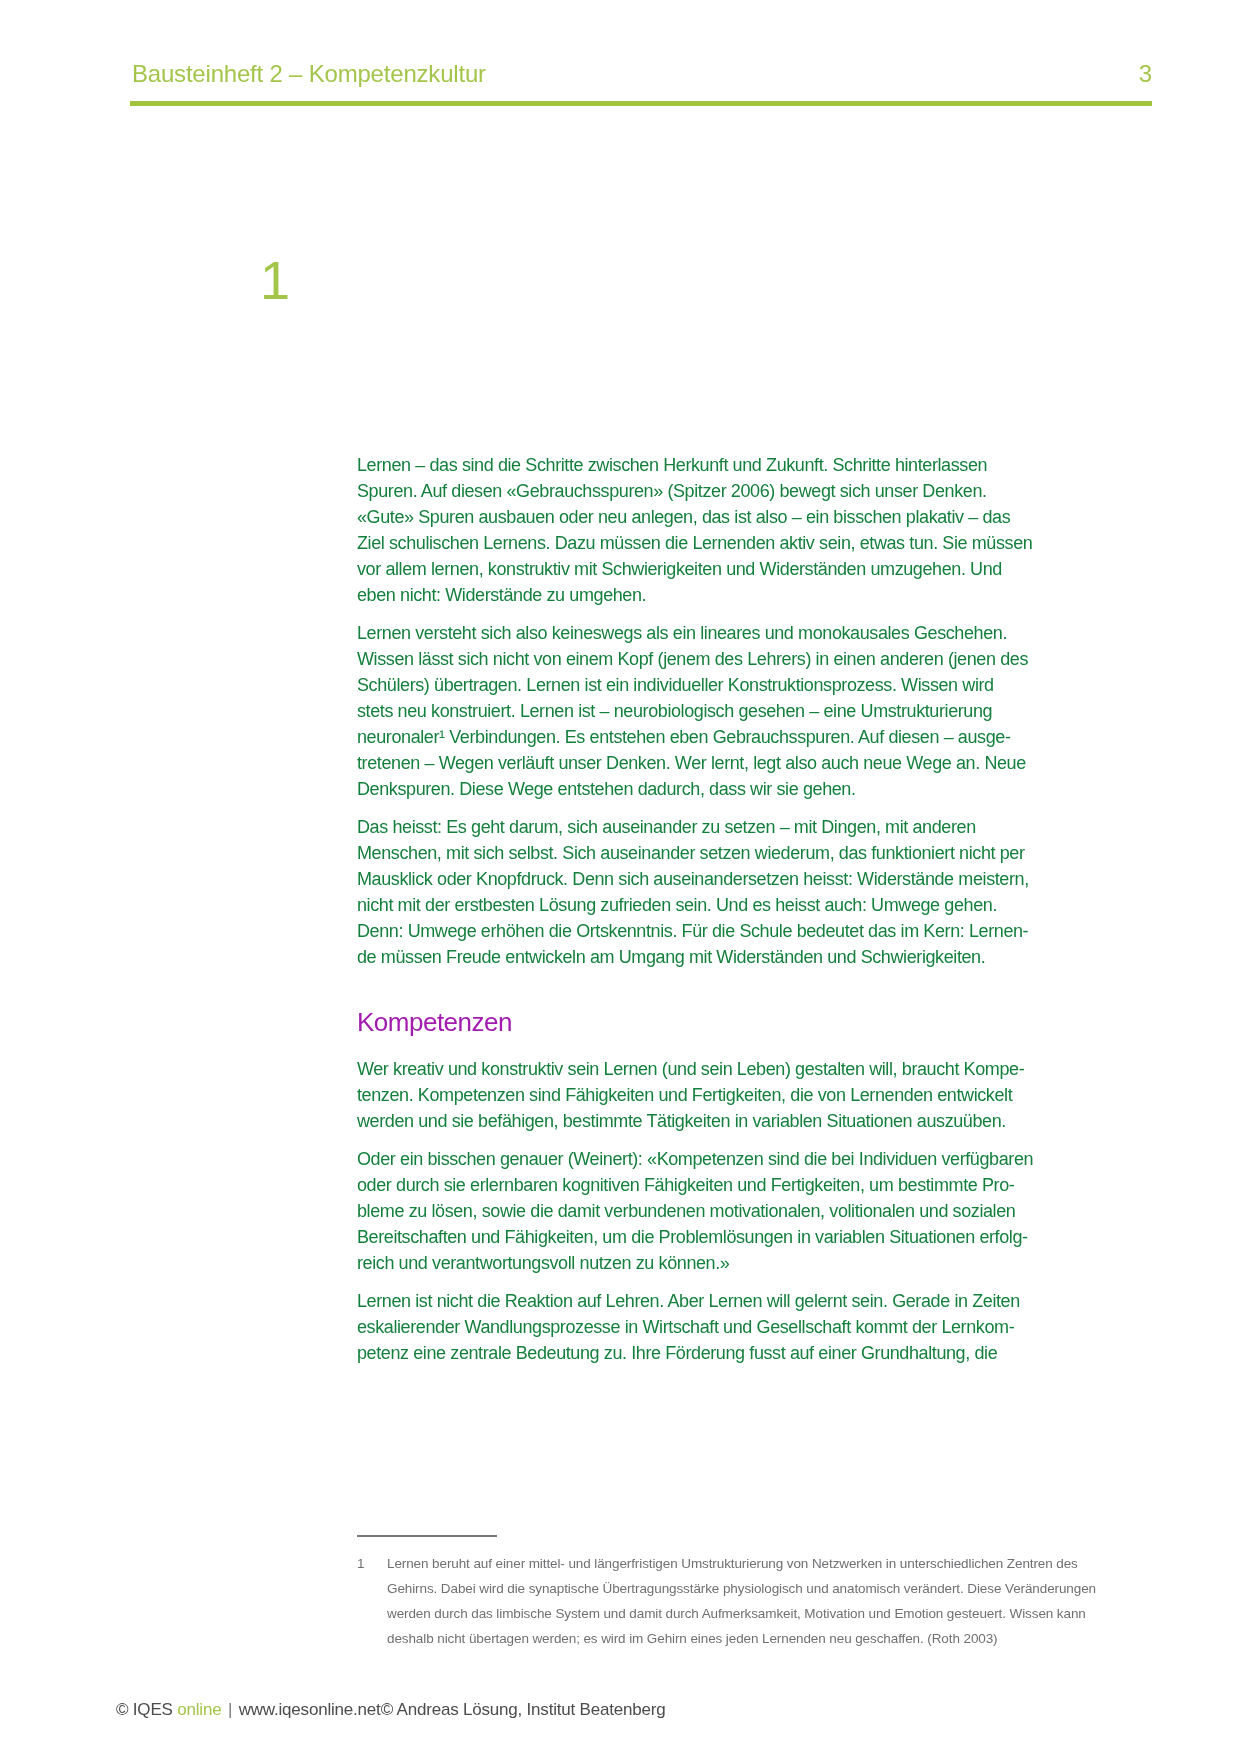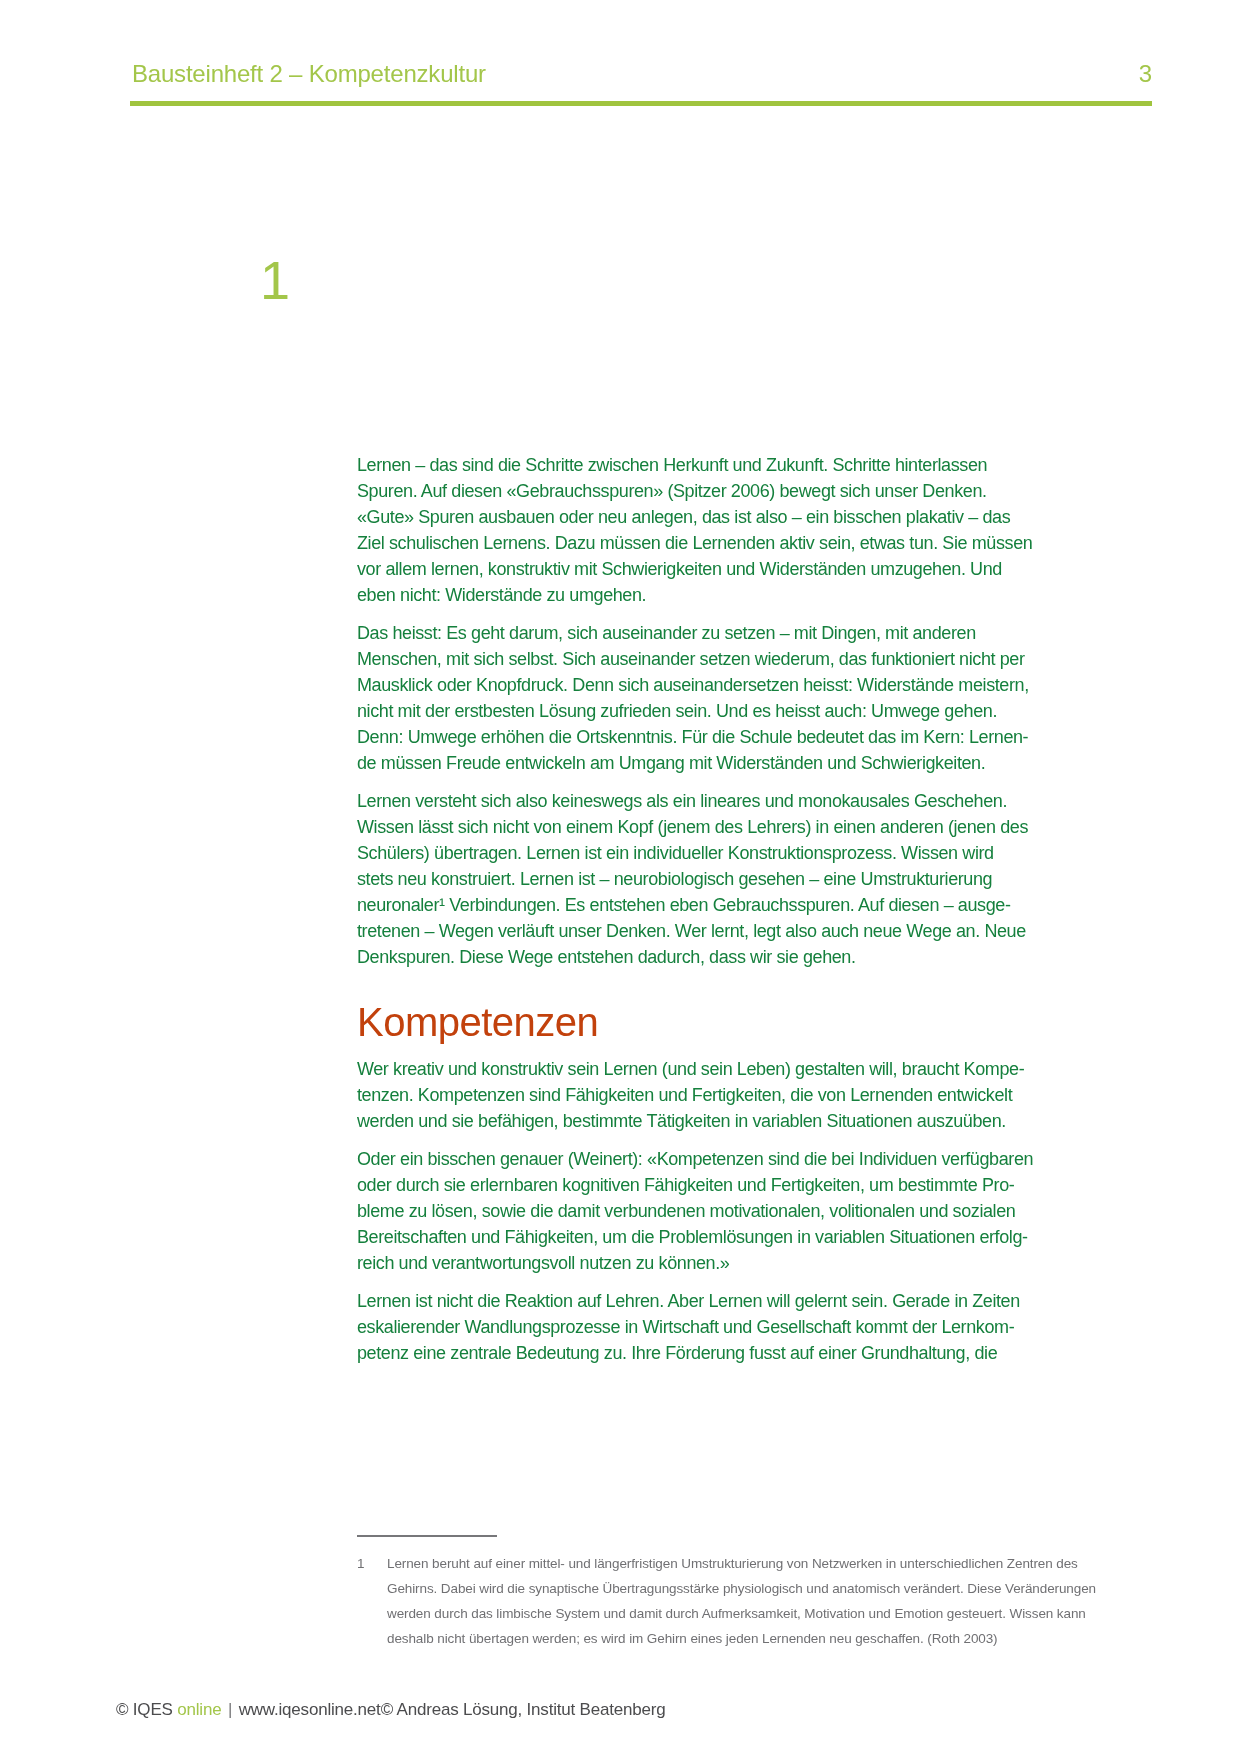--- a/index.html
+++ b/index.html
@@ -67,25 +67,25 @@
   .body-col p {
     margin: 0 0 12px 0;
     font-size: 18px;
     line-height: 26px;
     letter-spacing: -0.4px;
     color: #15803d;
     white-space: pre-line;
   }
   .section-heading {
     margin: 32px 0 14px 0;
-    font-size: 40px;
+    font-size: 26px;
     line-height: 40px;
     font-weight: 400;
     letter-spacing: -0.5px;
-    color: #c2410c;
+    color: #a21caf;
   }
   
   .footnote-rule {
     position: absolute;
     left: 357px;
     top: 1535px;
     width: 140px;
     height: 2px;
     background: #77777a;
   }
@@ -130,33 +130,33 @@
 
   <div class="chapter-number">1</div>
 
   <div class="body-col">
     <p>Lernen – das sind die Schritte zwischen Herkunft und Zukunft. Schritte hinterlassen
 Spuren. Auf diesen «Gebrauchsspuren» (Spitzer 2006) bewegt sich unser Denken.
 «Gute» Spuren ausbauen oder neu anlegen, das ist also – ein bisschen plakativ – das
 Ziel schulischen Lernens. Dazu müssen die Lernenden aktiv sein, etwas tun. Sie müssen
 vor allem lernen, konstruktiv mit Schwierigkeiten und Widerständen umzugehen. Und
 eben nicht: Widerstände zu umgehen.</p>
-    <p>Das heisst: Es geht darum, sich auseinander zu setzen – mit Dingen, mit anderen
-Menschen, mit sich selbst. Sich auseinander setzen wiederum, das funktioniert nicht per
-Mausklick oder Knopfdruck. Denn sich auseinandersetzen heisst: Widerstände meistern,
-nicht mit der erstbesten Lösung zufrieden sein. Und es heisst auch: Umwege gehen.
-Denn: Umwege erhöhen die Ortskenntnis. Für die Schule bedeutet das im Kern: Lernen-
-de müssen Freude entwickeln am Umgang mit Widerständen und Schwierigkeiten.</p>
     <p>Lernen versteht sich also keineswegs als ein lineares und monokausales Geschehen.
 Wissen lässt sich nicht von einem Kopf (jenem des Lehrers) in einen anderen (jenen des
 Schülers) übertragen. Lernen ist ein individueller Konstruktionsprozess. Wissen wird
 stets neu konstruiert. Lernen ist – neurobiologisch gesehen – eine Umstrukturierung
 neuronaler¹ Verbindungen. Es entstehen eben Gebrauchsspuren. Auf diesen – ausge-
 tretenen – Wegen verläuft unser Denken. Wer lernt, legt also auch neue Wege an. Neue
 Denkspuren. Diese Wege entstehen dadurch, dass wir sie gehen.</p>
+    <p>Das heisst: Es geht darum, sich auseinander zu setzen – mit Dingen, mit anderen
+Menschen, mit sich selbst. Sich auseinander setzen wiederum, das funktioniert nicht per
+Mausklick oder Knopfdruck. Denn sich auseinandersetzen heisst: Widerstände meistern,
+nicht mit der erstbesten Lösung zufrieden sein. Und es heisst auch: Umwege gehen.
+Denn: Umwege erhöhen die Ortskenntnis. Für die Schule bedeutet das im Kern: Lernen-
+de müssen Freude entwickeln am Umgang mit Widerständen und Schwierigkeiten.</p>
 
     <h2 class="section-heading">Kompetenzen</h2>
 
     <p>Wer kreativ und konstruktiv sein Lernen (und sein Leben) gestalten will, braucht Kompe-
 tenzen. Kompetenzen sind Fähigkeiten und Fertigkeiten, die von Lernenden entwickelt
 werden und sie befähigen, bestimmte Tätigkeiten in variablen Situationen auszuüben.</p>
     <p>Oder ein bisschen genauer (Weinert): «Kompetenzen sind die bei Individuen verfügbaren
 oder durch sie erlernbaren kognitiven Fähigkeiten und Fertigkeiten, um bestimmte Pro-
 bleme zu lösen, sowie die damit verbundenen motivationalen, volitionalen und sozialen
 Bereitschaften und Fähigkeiten, um die Problemlösungen in variablen Situationen erfolg-

